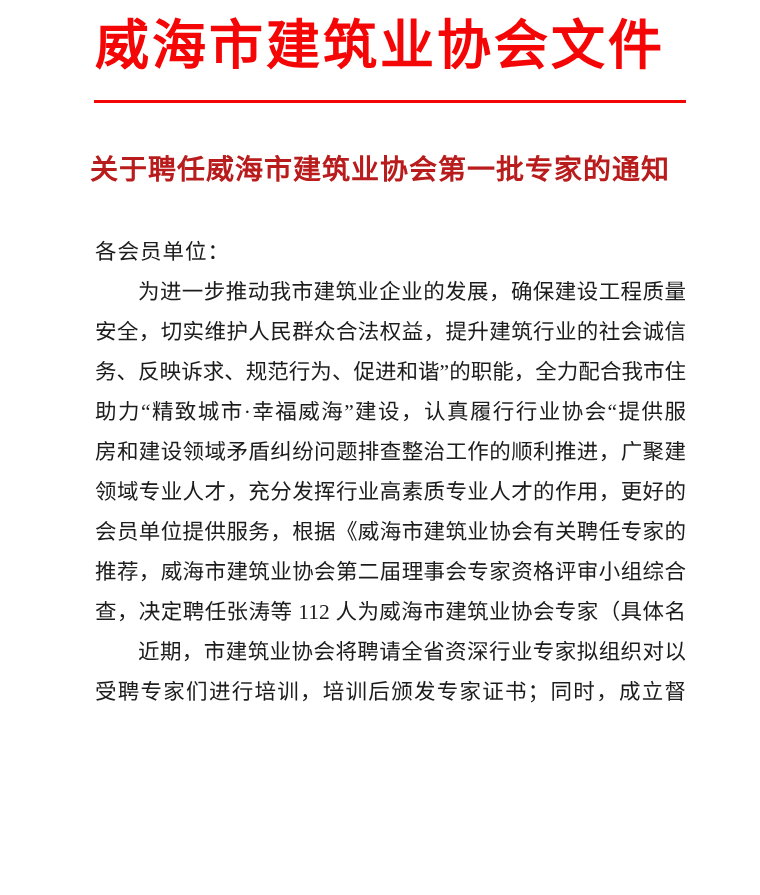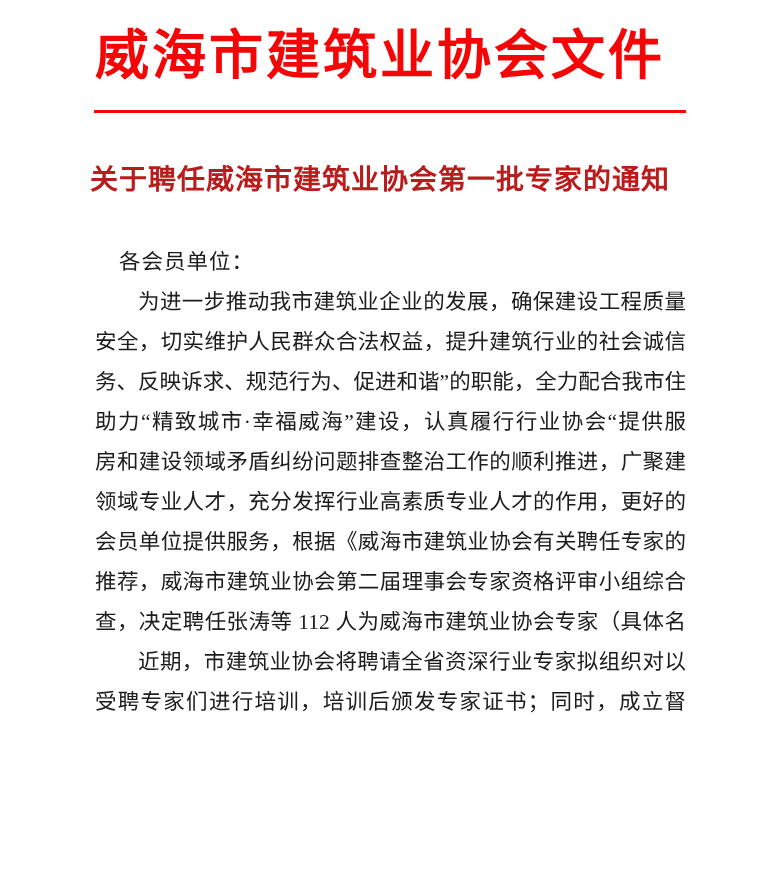--- a/index.html
+++ b/index.html
@@ -7,21 +7,21 @@
   .page {
     position: relative;
     width: 760px;
     height: 895px;
     background: #ffffff;
     overflow: hidden;
     color: #000000;
     font-family: "Liberation Serif", serif;
   }
   .org-title {
-    padding-top: 26px;
+    padding-top: 16px;
     text-align: center;
     font-size: 54px;
     line-height: 60px;
     font-weight: bold;
     letter-spacing: 3px;
     color: #f40606;
     font-family: "Liberation Serif", serif;
     white-space: nowrap;
   }
   .doc-number {
@@ -61,21 +61,20 @@
     text-align-last: justify;
     height: 40px;
     overflow: hidden;
   }
   .line.no-stretch { text-align-last: left; }
   .line.indent { text-indent: 43px; }
   .salutation {
     text-align: right;
     text-align-last: left;
     letter-spacing: 1px;
-    margin-left: 24px;
   }
 </style>
 </head>
 <body>
 
 <div class="page">
 
   <div class="org-title">威海市建筑业协会文件</div>
 
 

